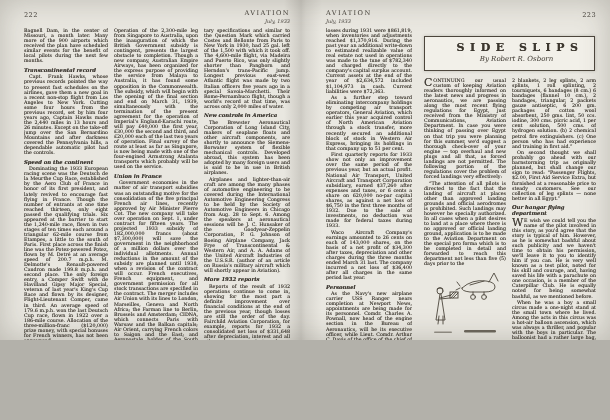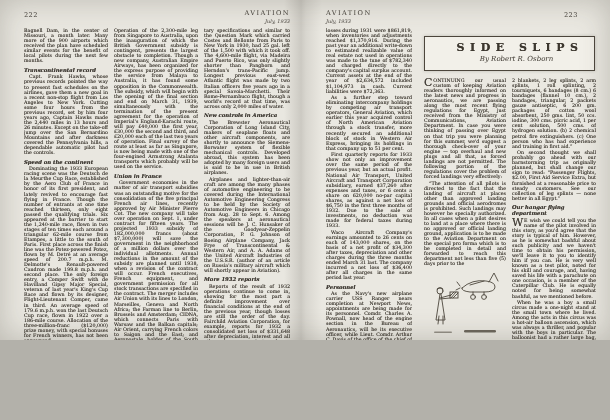--- a/index.html
+++ b/index.html
@@ -71,21 +71,21 @@
     <p>The Brewster Aeronautical Corporation of Long Island City, makers of seaplane floats and other aircraft components, are shortly to announce the Siemens-Borwater system of flexible mechanical controls. Developed abroad, this system has been adopted by many foreign users and is said to be in use in British airplanes.</p>
     <p>Airplanes and lighter-than-air craft are among the many phases of automotive engineering to be covered during the International Automotive Engineering Congress to be held by the Society of Automotive Engineers in Chicago from Aug. 28 to Sept. 6. Among the speakers at aeronautical sessions will be J. C. Hunsaker of the Goodyear-Zeppelin Corporation, P. G. Johnson of Boeing Airplane Company, Jack Frye of Transcontinental &amp; Western Air, and A. A. Adams of the United Aircraft Industries of the U.S.S.R. (author of an article on Russia's military aircraft which will shortly appear in Aviation).</p>
     <div class="subhead">More 1932 reports</div>
     <p>Reports of the result of 1932 operations continue to come in, showing for the most part a definite improvement over financial conditions at the end of the previous year, though losses are still the order of the day. Fairchild Aviation Corporation, for example, reports for 1932 a consolidated net loss of $331,648 after depreciation, interest and all other charges, against a heavy deficit in the preceding twelve months. Gross revenues of the operating subsidiaries held remarkably close to earlier levels, while factory costs and general overhead came down sharply during the period. Total</p>
   </div>
 
   <div class="pagehead" style="left:326px;top:9px;width:100px;text-align:left;">
     <div class="masthead-title">AVIATION</div>
     <div class="masthead-date">July, 1933</div>
   </div>
-  <div class="pagehead pageno" style="left:564px;top:11px;width:32px;text-align:left;">223</div>
+  <div class="pagehead pageno" style="left:564px;top:11px;width:32px;text-align:right;">223</div>
 
   <div class="banner">
     <div class="banner-title">SIDE SLIPS</div>
     <div class="banner-byline">By Robert R. Osborn</div>
   </div>
 
   <div class="col" style="left:326px;top:28px;width:86px;height:384px;">
     <p class="nf">losses during 1931 were $861,819, when inventories and adjustments reached $1,370,916. During the past year an additional write-down to estimated realizable value of real estate not used in operations was made to the tune of $782,340 and charged directly to the company's capital surplus account. Current assets at the end of the year of $2,634,572 included $1,104,973 in cash. Current liabilities were $72,363.</p>
     <p>As a further step toward eliminating intercompany holdings by competing air transport operators, General Aviation, which earlier this year acquired control of North American Aviation through a stock transfer, more recently secured an additional block of stock in Western Air Express, bringing its holdings in that company up to 51 per cent.</p>
     <p>First quarterly reports for 1933 show not only an improvement over the same period of the previous year, but an actual profit. National Air Transport, United Aircraft and Transport Corporation subsidiary, earned $37,260 after expenses and taxes, or 6 cents a share on 620,000 no-par capital shares, as against a net loss of $6,750 in the first three months of 1932. Due to the sale of investments, no deduction was made for federal taxes during 1933.</p>

